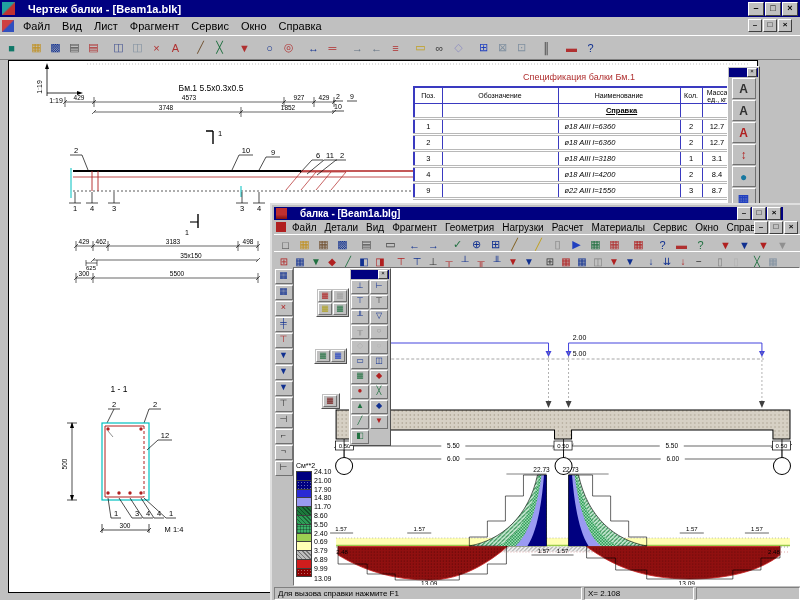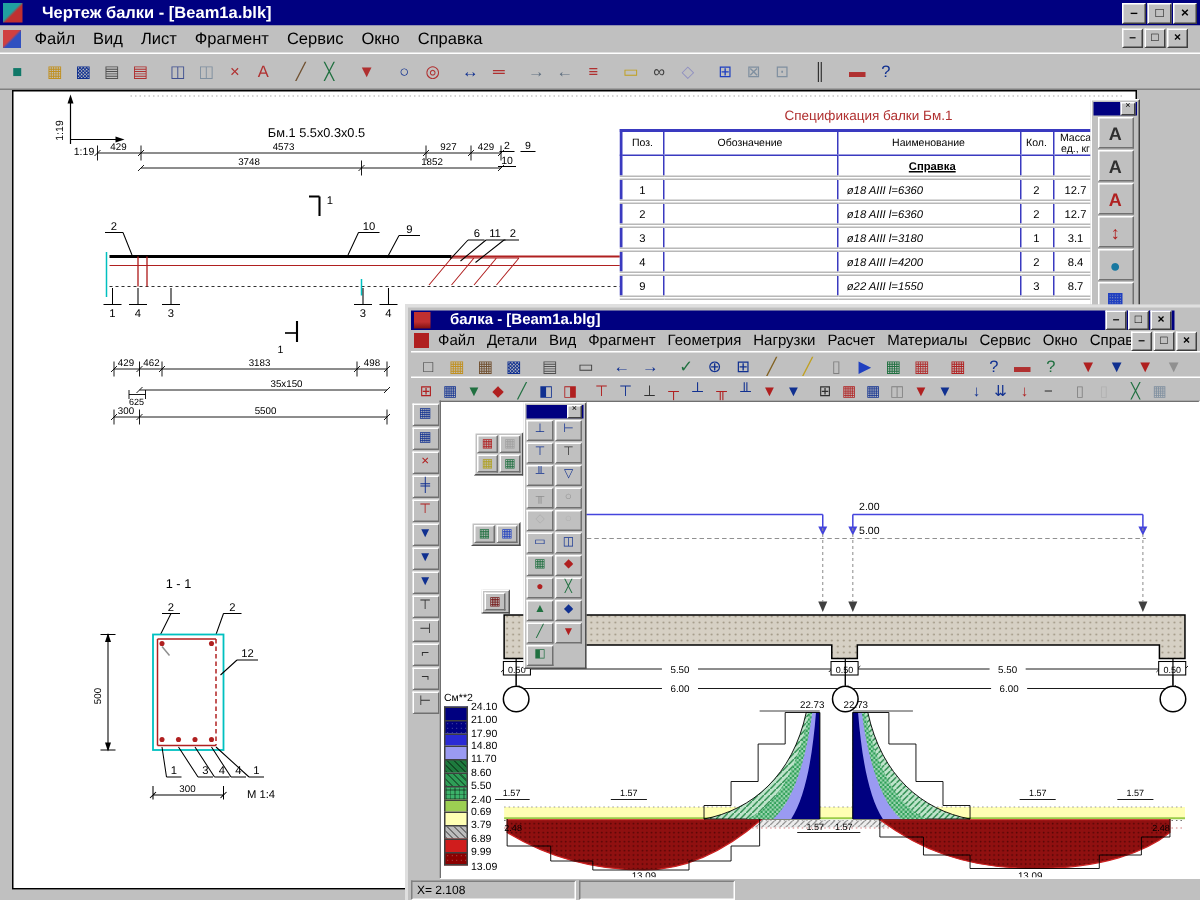--- a/index.html
+++ b/index.html
@@ -684,16 +684,17 @@
           <div class="lrow">
           <span class="band dots" style="background-color: rgb(139, 0, 0);"></span>
           <span class="lval">9.99</span>
         </div>
         </div>
       <div class="lval last">13.09</div>
     </div>
   </div>
 
   <div class="bstatus">
+    <span class="spanel" style="flex:1">Для вызова справки нажмите F1</span>
     <span class="spanel" style="width:102px">X= 2.108</span>
     <span class="spanel" style="width:96px"></span>
   </div>
 </div>
 
 </body></html>

